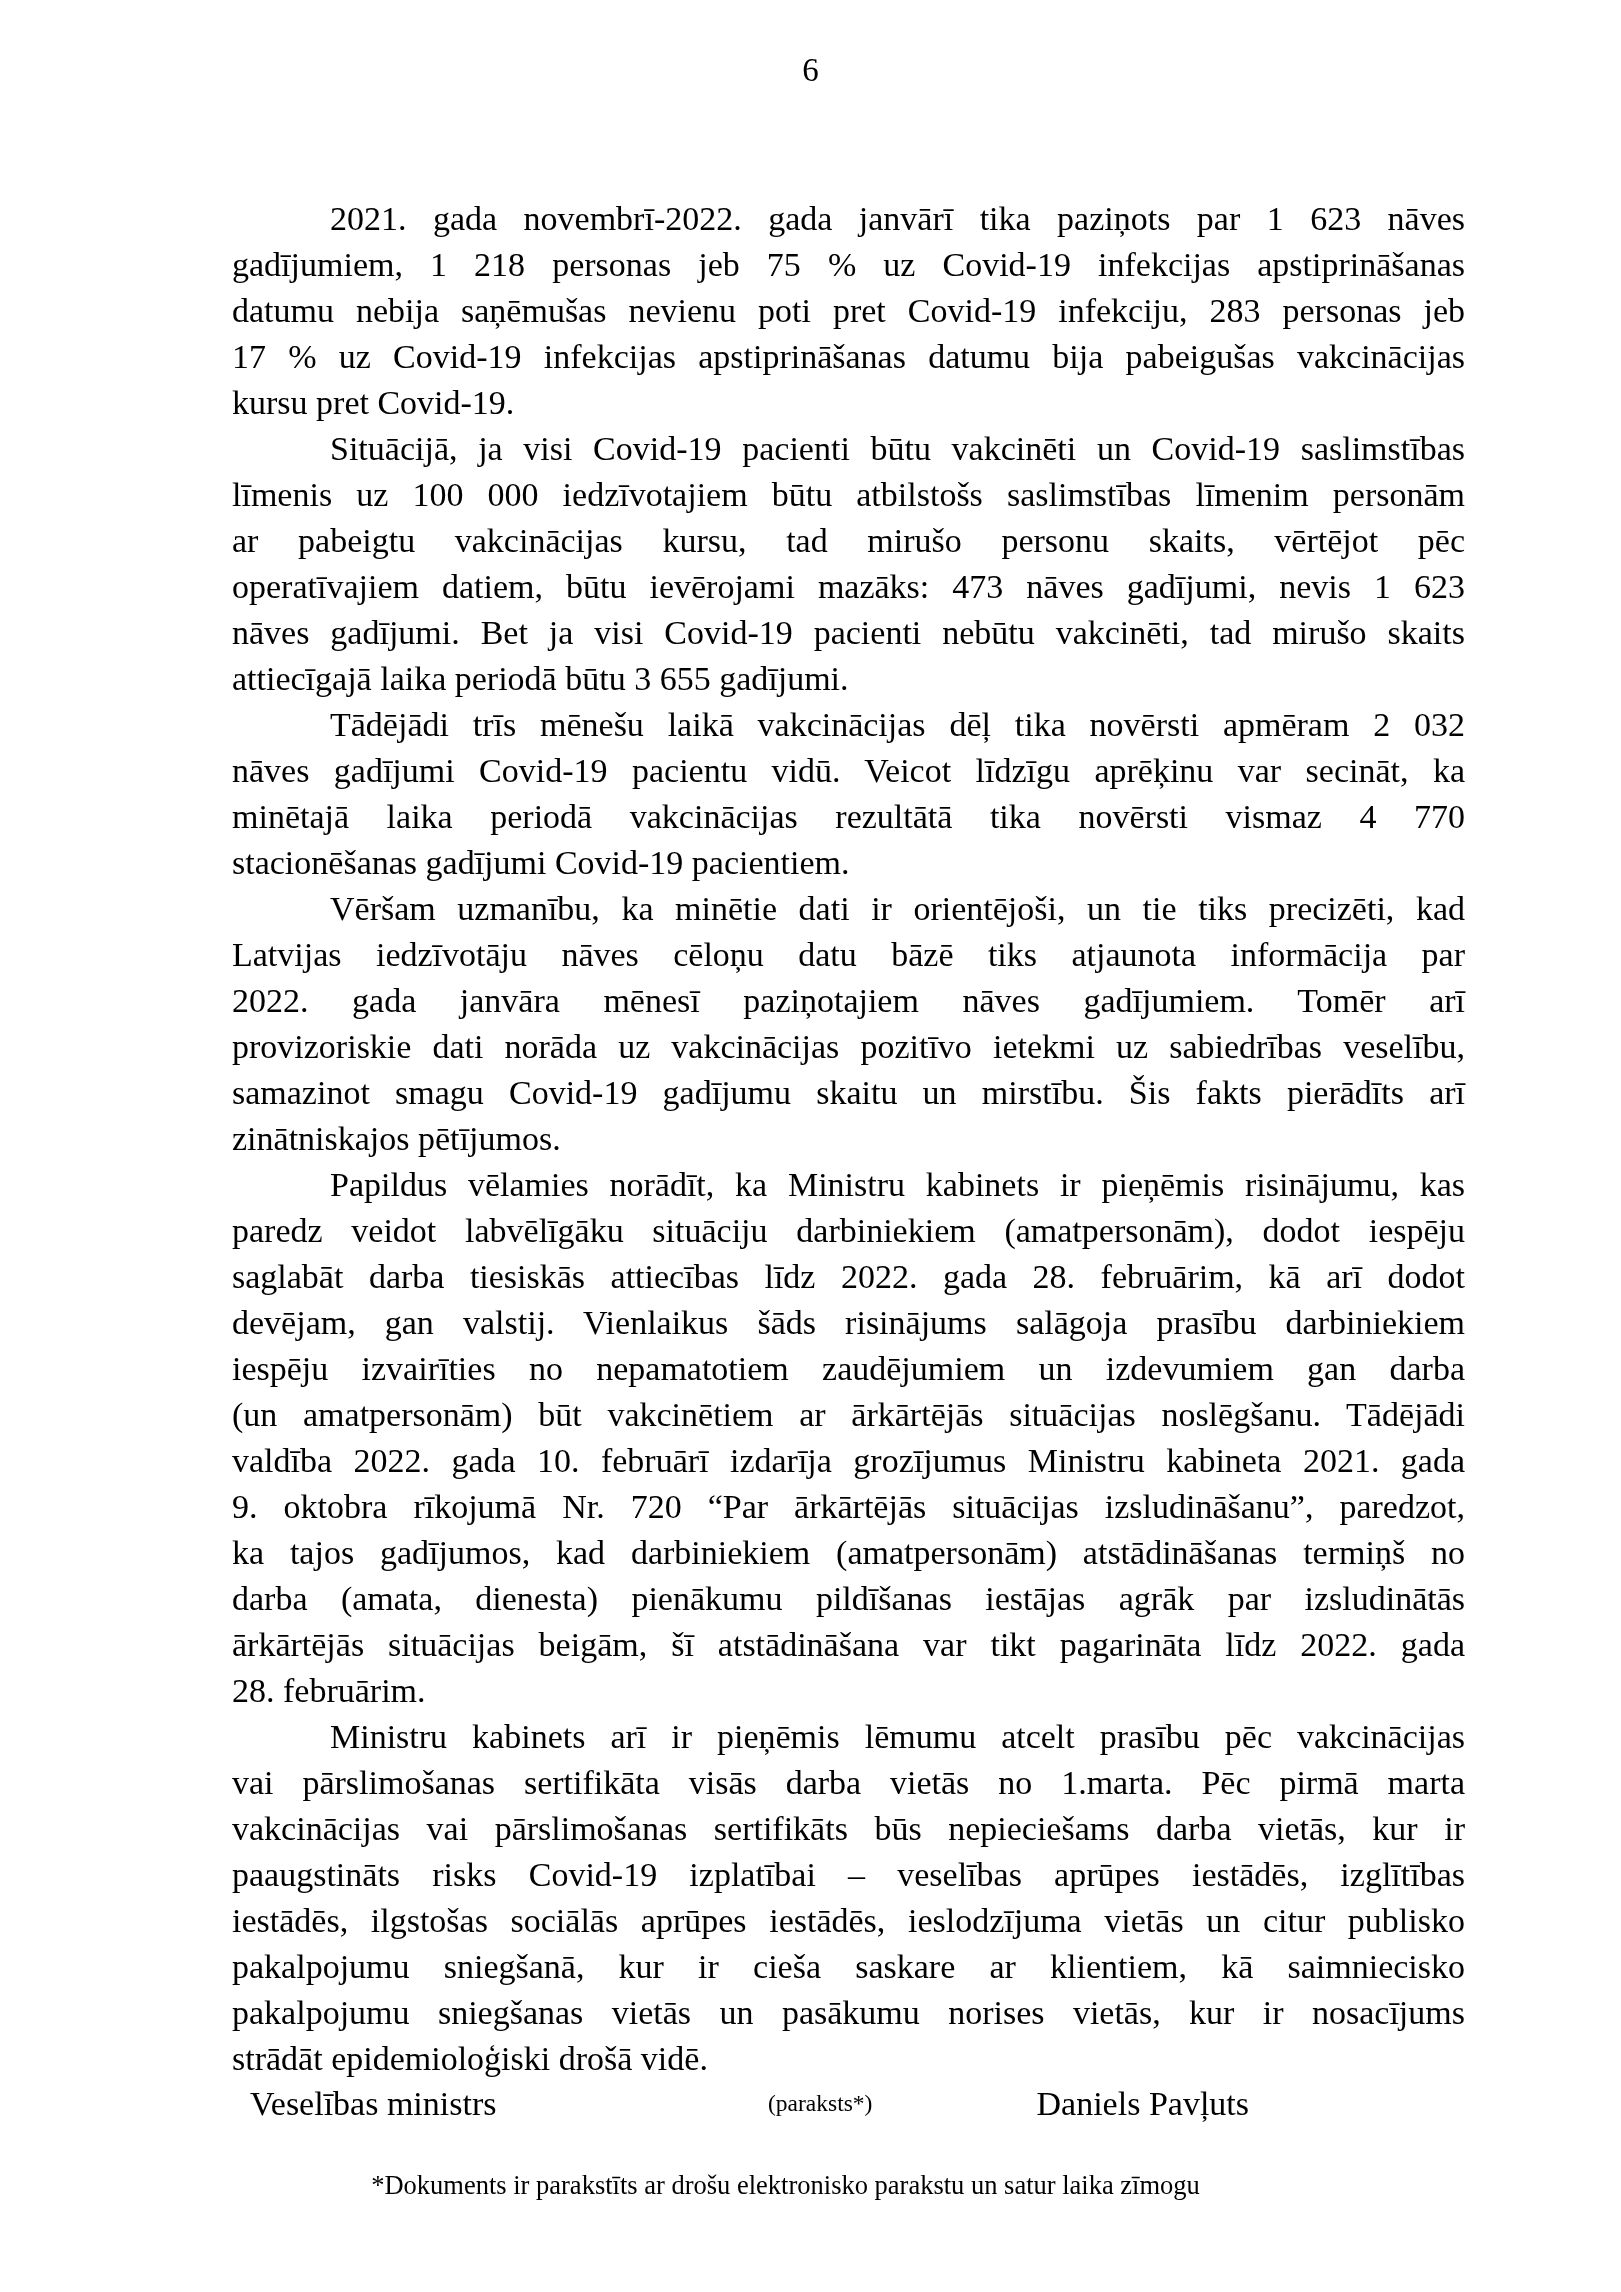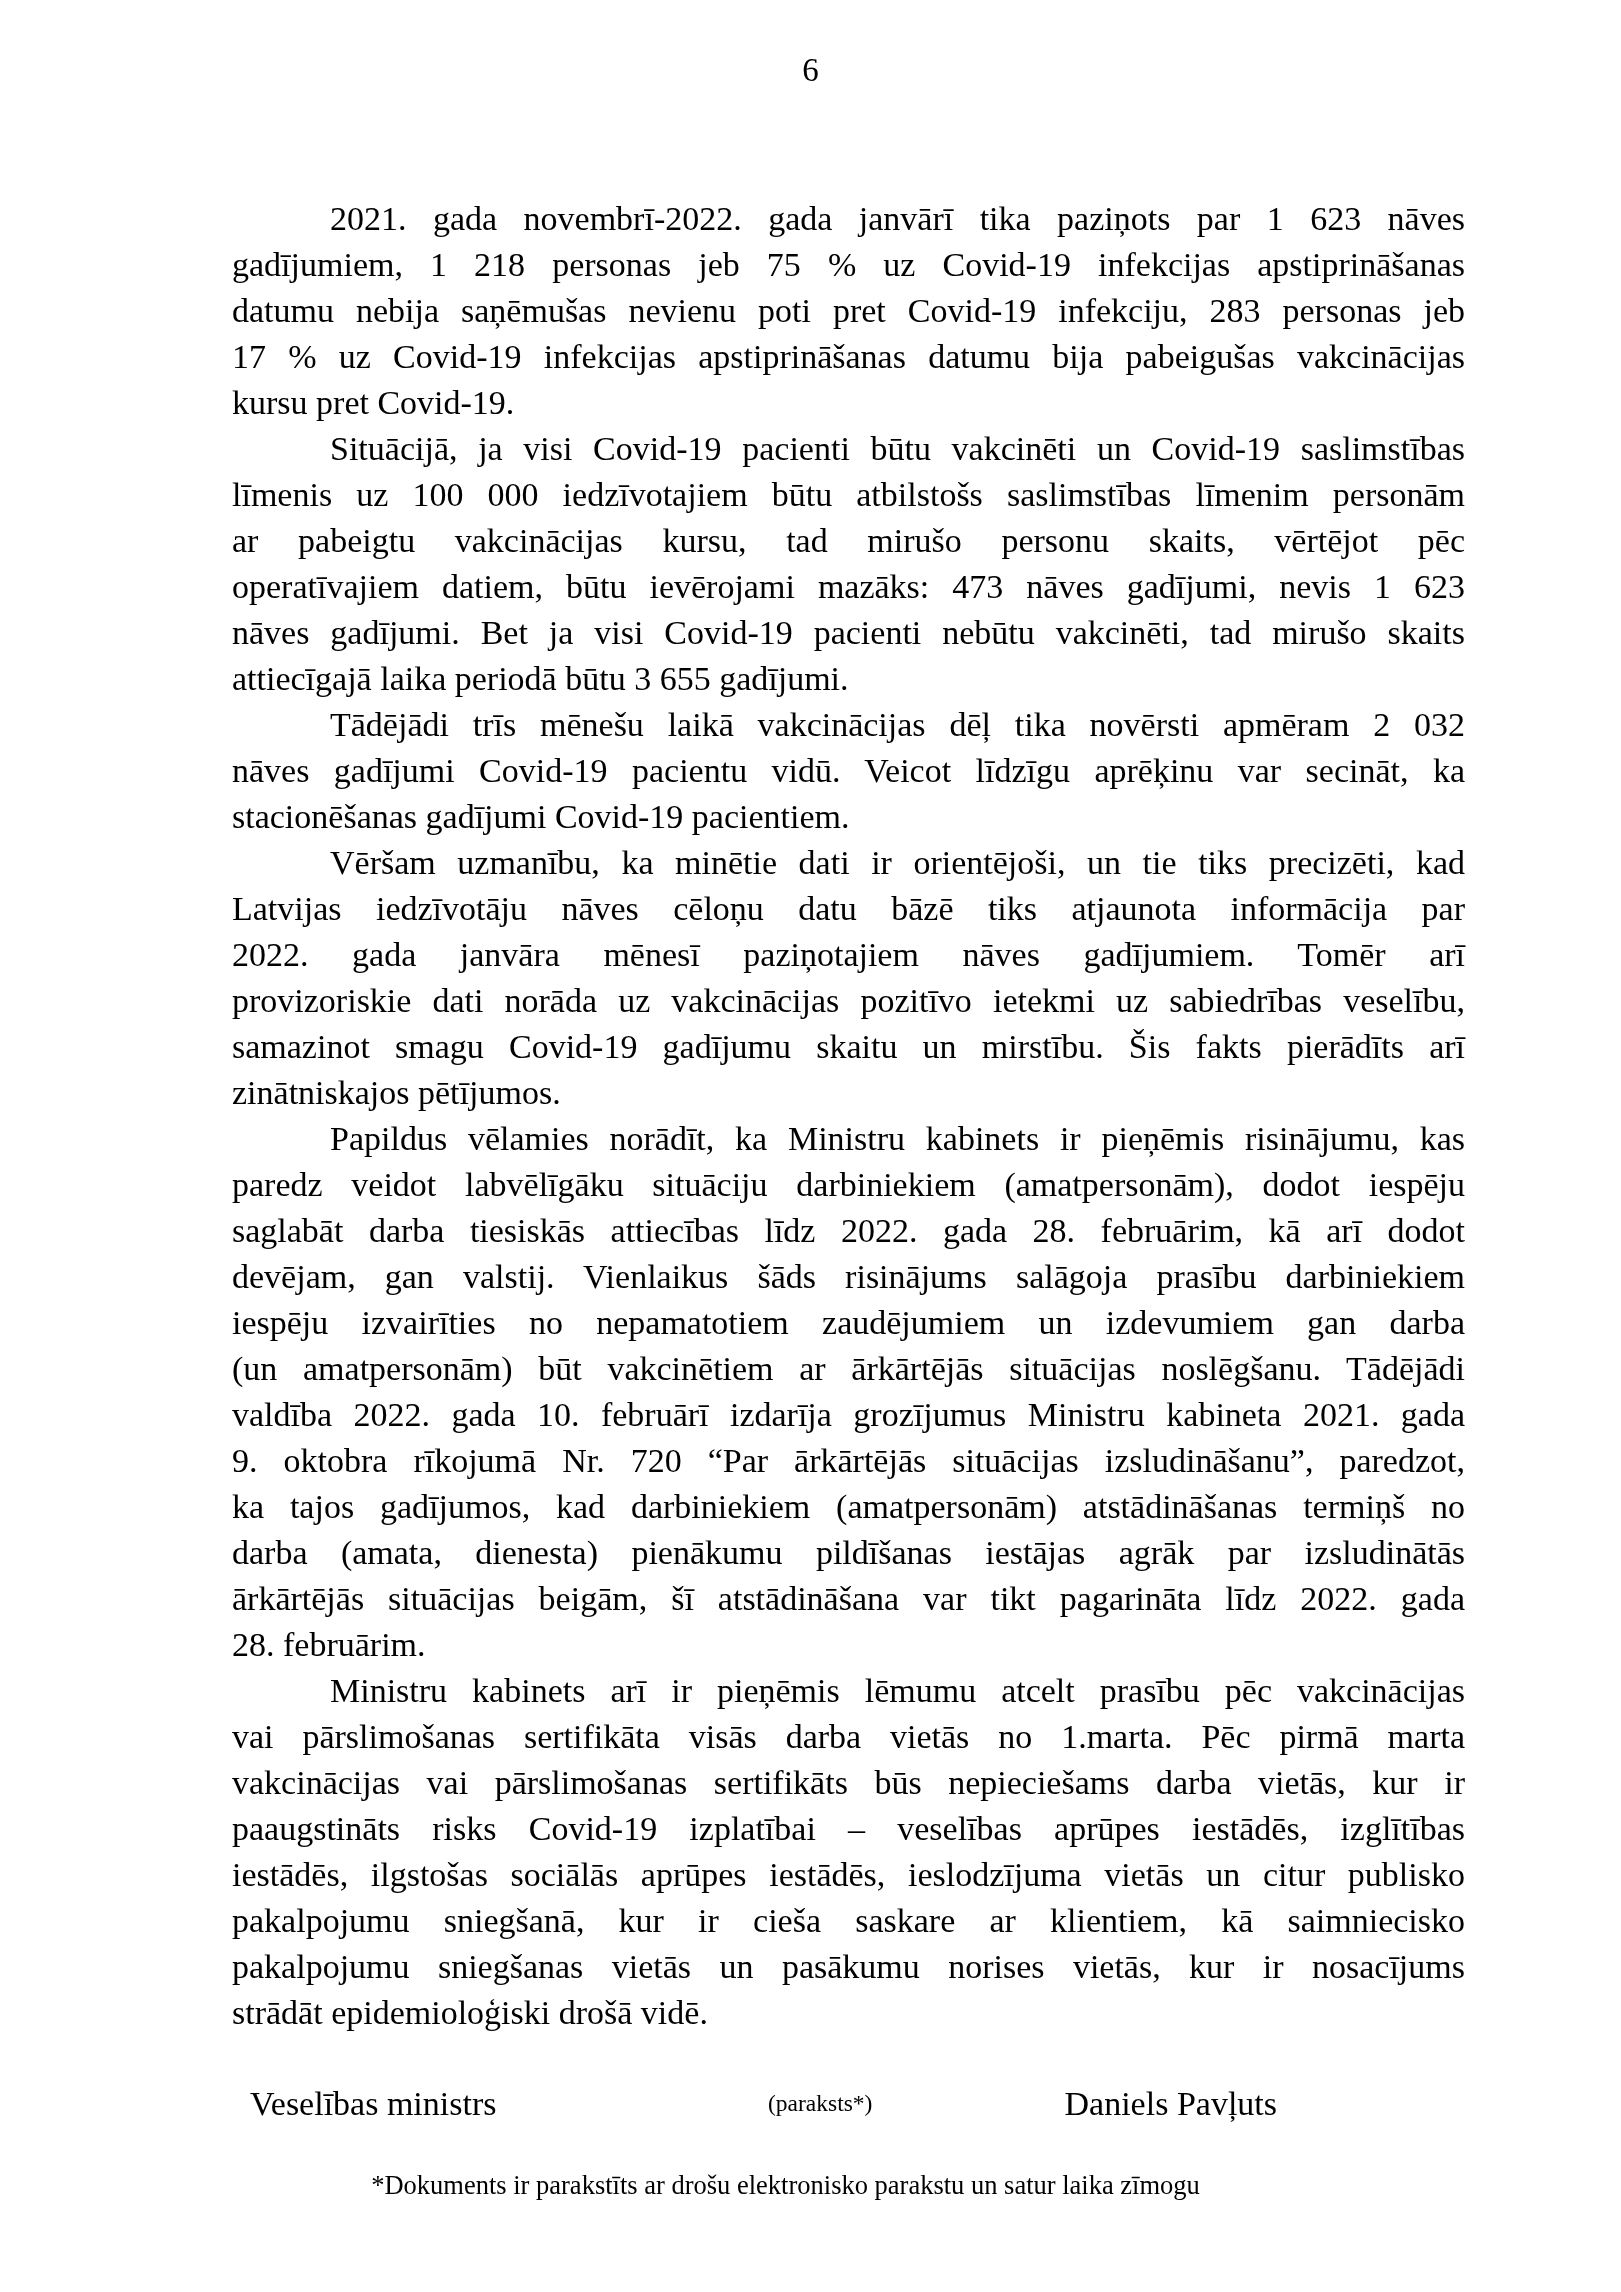--- a/index.html
+++ b/index.html
@@ -2,21 +2,21 @@
 <html><head>
 <meta charset="utf-8">
 <style>
   html, body { margin: 0; padding: 0; background: #ffffff; }
   body { width: 1621px; height: 2293px; position: relative; overflow: hidden; color: #000; font-family: "Liberation Serif", "DejaVu Serif", serif; }
   .page-number { position: absolute; left: 0; width: 1621px; top: 51px; text-align: center; font-size: 33px; line-height: 39px; }
   .body-text { position: absolute; left: 232px; top: 196px; width: 1233px; font-size: 34px; }
   .line { height: 46px; line-height: 46px; white-space: nowrap; text-align: justify; text-align-last: justify; overflow: visible; }
   .line.last { text-align-last: left; }
   .line.indent { padding-left: 98px; }
-  .signature { position: absolute; top: 2082px; left: 0; width: 1422px; height: 43px; font-size: 34px; line-height: 43px; padding-left: 28px; }
+  .signature { position: absolute; top: 2082px; left: 0; width: 1422px; height: 43px; font-size: 34px; line-height: 43px; }
   .sig-title { position: absolute; left: 250px; }
   .sig-mark { position: absolute; left: 750px; font-size: 23.5px; margin-left: 18px; }
   .sig-name { position: absolute; right: 173px; }
   .footnote { position: absolute; top: 2168px; left: 0; width: 1571px; text-align: center; font-size: 26.5px; line-height: 35px; }
 </style>
 </head>
 <body>
 
 <div class="page-number">6</div>
 
@@ -32,20 +32,21 @@
       <div class="line indent">Situācijā, ja visi Covid-19 pacienti būtu vakcinēti un Covid-19 saslimstības</div>
       <div class="line">līmenis uz 100 000 iedzīvotajiem būtu atbilstošs saslimstības līmenim personām</div>
       <div class="line">ar pabeigtu vakcinācijas kursu, tad mirušo personu skaits, vērtējot pēc</div>
       <div class="line">operatīvajiem datiem, būtu ievērojami mazāks: 473 nāves gadījumi, nevis 1 623</div>
       <div class="line">nāves gadījumi. Bet ja visi Covid-19 pacienti nebūtu vakcinēti, tad mirušo skaits</div>
       <div class="line last">attiecīgajā laika periodā būtu 3 655 gadījumi.</div>
     </div>
   <div>
       <div class="line indent">Tādējādi trīs mēnešu laikā vakcinācijas dēļ tika novērsti apmēram 2 032</div>
       <div class="line">nāves gadījumi Covid-19 pacientu vidū. Veicot līdzīgu aprēķinu var secināt, ka</div>
+      <div class="line">minētajā laika periodā vakcinācijas rezultātā tika novērsti vismaz 4 770</div>
       <div class="line last">stacionēšanas gadījumi Covid-19 pacientiem.</div>
     </div>
   <div>
       <div class="line indent">Vēršam uzmanību, ka minētie dati ir orientējoši, un tie tiks precizēti, kad</div>
       <div class="line">Latvijas iedzīvotāju nāves cēloņu datu bāzē tiks atjaunota informācija par</div>
       <div class="line">2022. gada janvāra mēnesī paziņotajiem nāves gadījumiem. Tomēr arī</div>
       <div class="line">provizoriskie dati norāda uz vakcinācijas pozitīvo ietekmi uz sabiedrības veselību,</div>
       <div class="line">samazinot smagu Covid-19 gadījumu skaitu un mirstību. Šis fakts pierādīts arī</div>
       <div class="line last">zinātniskajos pētījumos.</div>
     </div>

